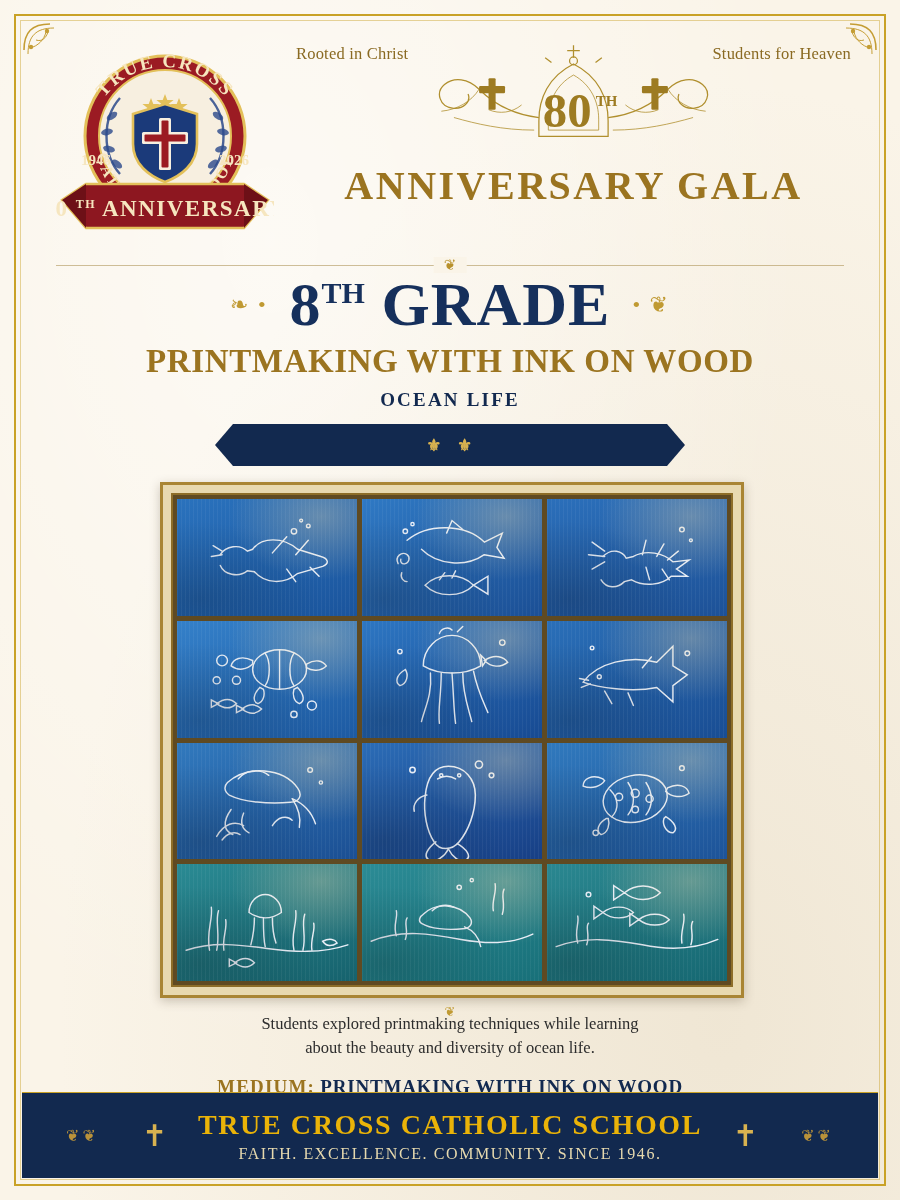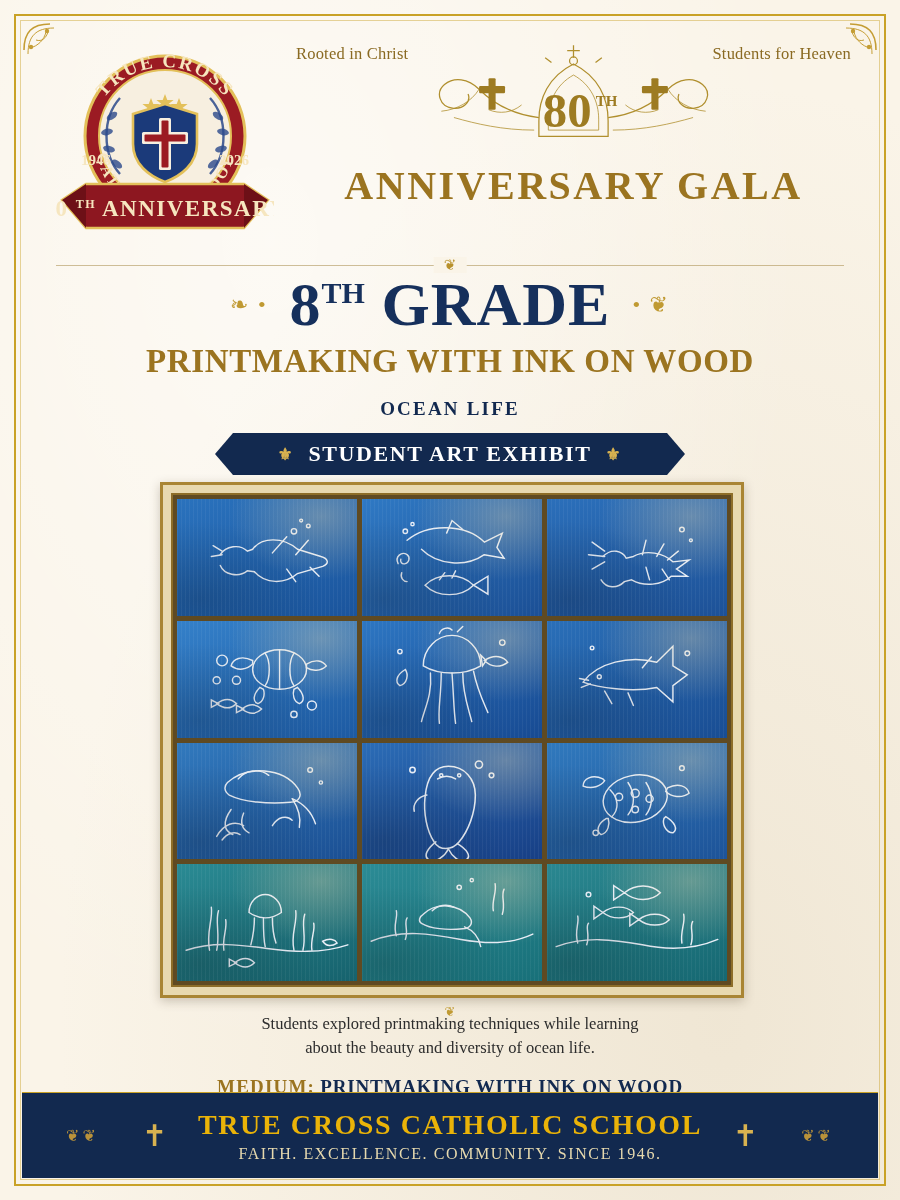--- a/index.html
+++ b/index.html
@@ -121,21 +121,21 @@
   }
   .grade sup { font-size: 30px; vertical-align: super; letter-spacing: 0; }
   .medium-line {
     margin-top: 6px;
     color: #9b7420;
     font-size: 33px;
     font-weight: bold;
     letter-spacing: .6px;
   }
   .theme-line {
-    margin-top: 18px;
+    margin-top: 9px;
     color: #12294f;
     font-size: 19px;
     font-weight: bold;
     letter-spacing: 2.2px;
   }
 
   .exhibit-banner {
     margin: 13px auto 0;
     width: 470px; height: 42px;
     background: #12294f;
@@ -404,21 +404,20 @@
       <div class="grade">
         <span>8</span><sup>TH</sup>
         <span>GRADE</span>
       </div>
       <span class="orn">• ❦</span>
     </div>
     <div class="medium-line">PRINTMAKING WITH INK ON WOOD</div>
     <div class="theme-line">OCEAN LIFE</div>
     <div class="exhibit-banner">
       <span class="fleur">⚜</span>
-      <span>STUDENT ART EXHIBIT</span>
       <span class="fleur">⚜</span>
     </div>
   </div>
 
   <div class="art-frame">
     <div class="art-frame-inner">
       <div class="grid">
 
         <div class="tile" style="background:linear-gradient(160deg,#2a72bd,#1a549c);">
           <svg viewBox="0 0 180 130" fill="none" stroke="#e8eef7" stroke-width="1.6" stroke-linecap="round">

